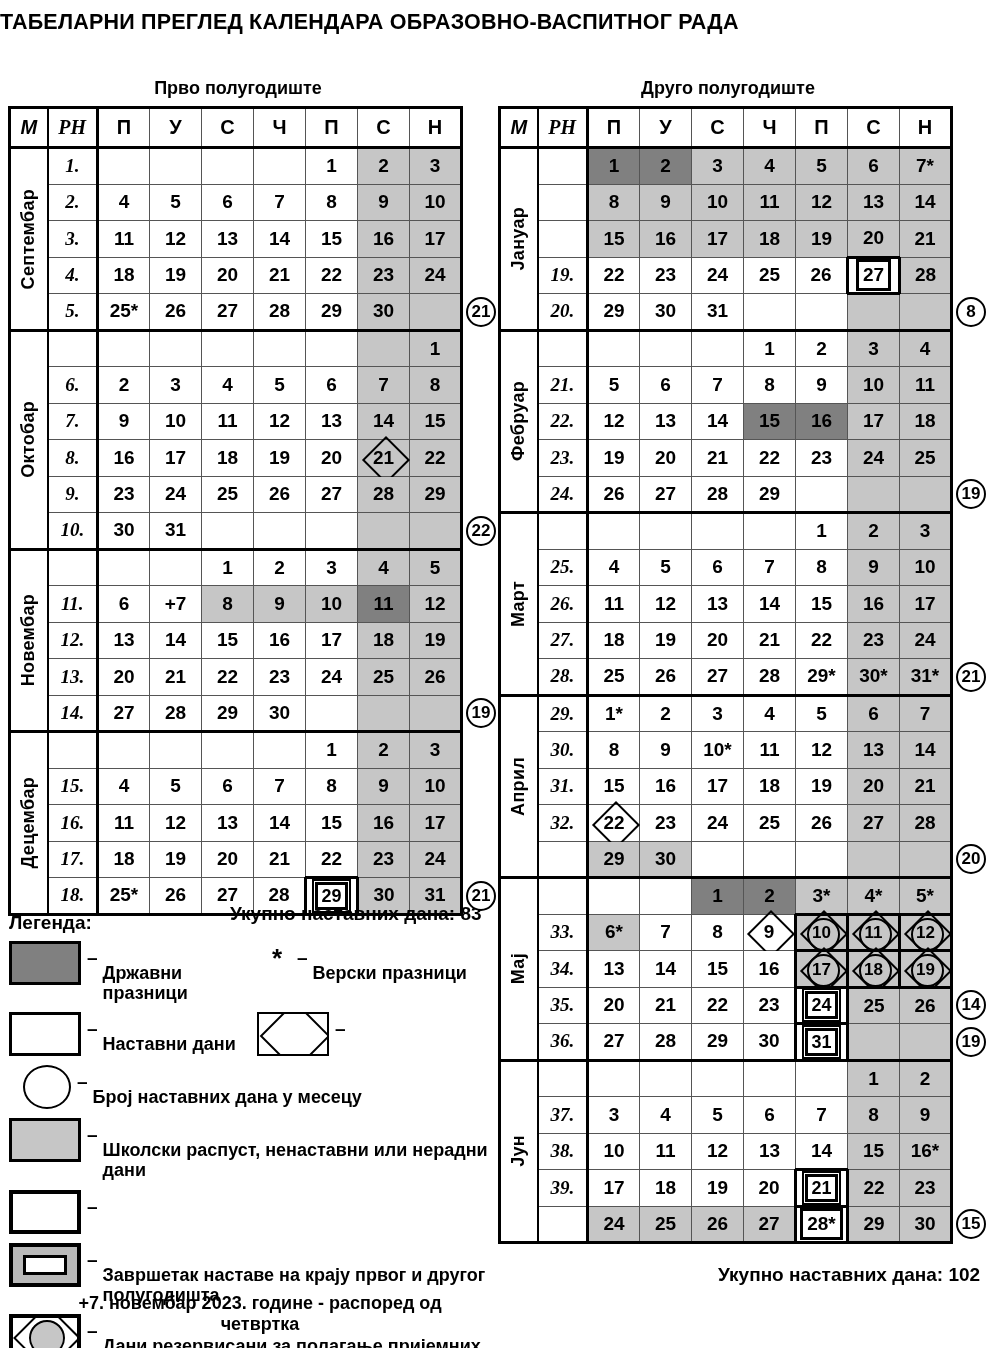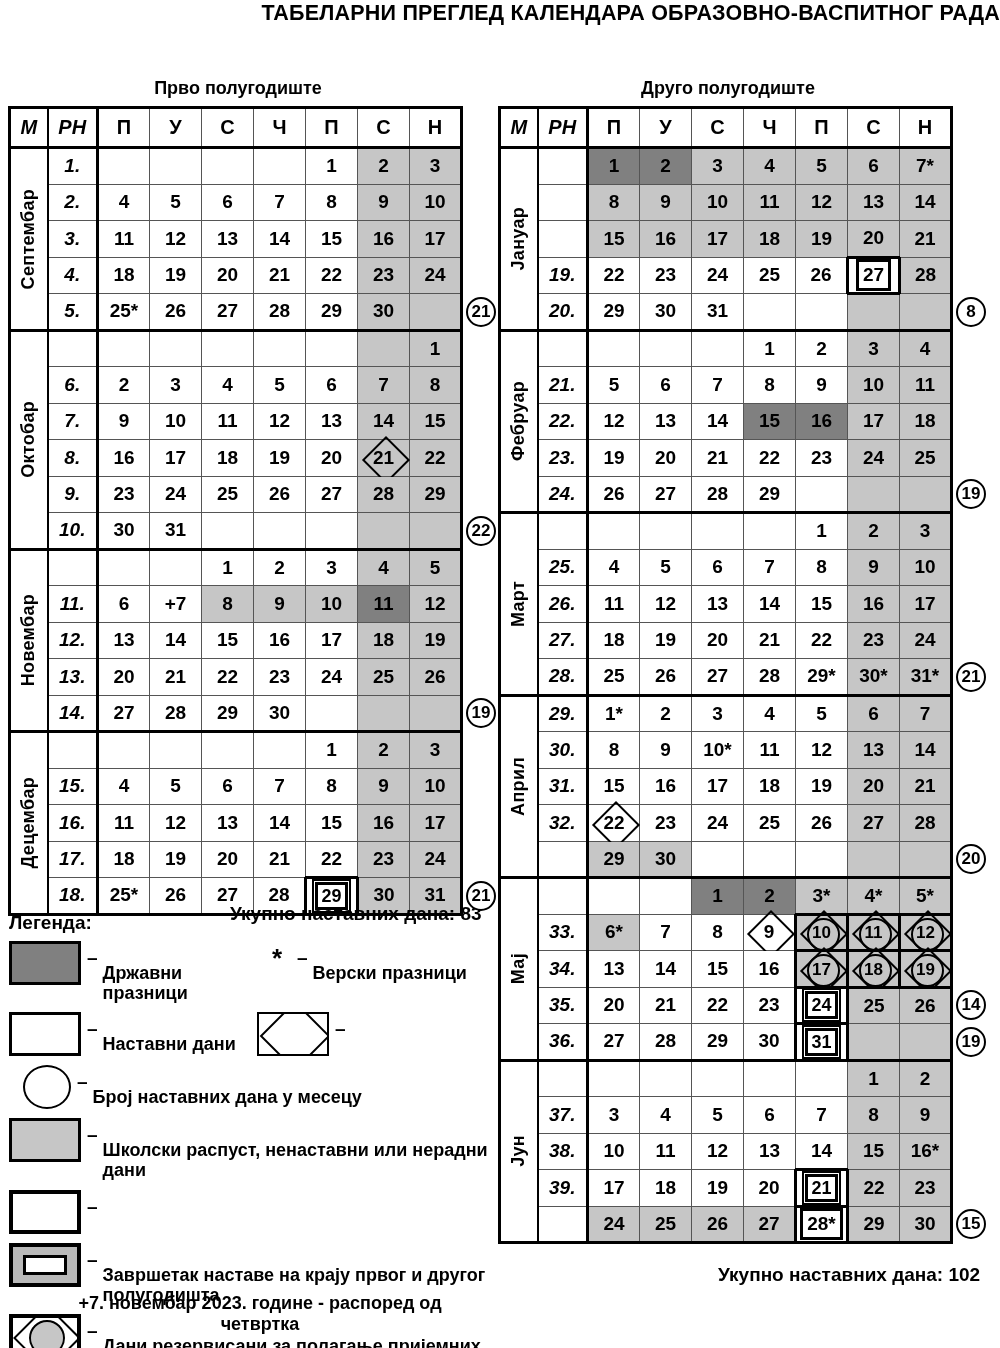--- a/index.html
+++ b/index.html
@@ -8,25 +8,26 @@
     width:1000px; height:1348px;
     background:#ffffff;
     font-family:"Liberation Sans", sans-serif;
     color:#000;
     position:relative;
     overflow:hidden;
   }
 
   
   #title {
-    text-align:right;
+    text-align:left;
     font-weight:bold;
     font-size:21.5px;
     line-height:1.22;
     letter-spacing:.2px;
+    padding-top:9px;
   }
   #title .l { display:block; }
 
   
   .sem-head {
     position:absolute;
     font-weight:bold;
     font-size:18px;
     text-align:center;
   }
@@ -56,21 +57,21 @@
     font-weight:bold;
     padding:0;
     height:36.5px;
     position:relative;
   }
   .cal thead th { height:40px; font-size:20px; font-style:italic; }
   .cal thead th.dow { font-style:normal; }
   .cal thead tr th { border-bottom:3px solid #000; }
 
   
-  .cal th.c-rn-cell, .cal td.c-rn-cell { border-right:3px solid #000; }
+  .cal th.c-rn-cell, .cal td.c-rn-cell { border-right:3px solid #000;font-family:Liberation Serif, serif; }
   
   .cal th.c-m-cell, .cal td.c-m-cell { border-right:2px solid #000; }
 
   
   tr.mstart td, tr.mstart th { border-top:3px solid #000; }
 
   
   td.mname {
     border-right:2px solid #000;
     font-style:normal;

